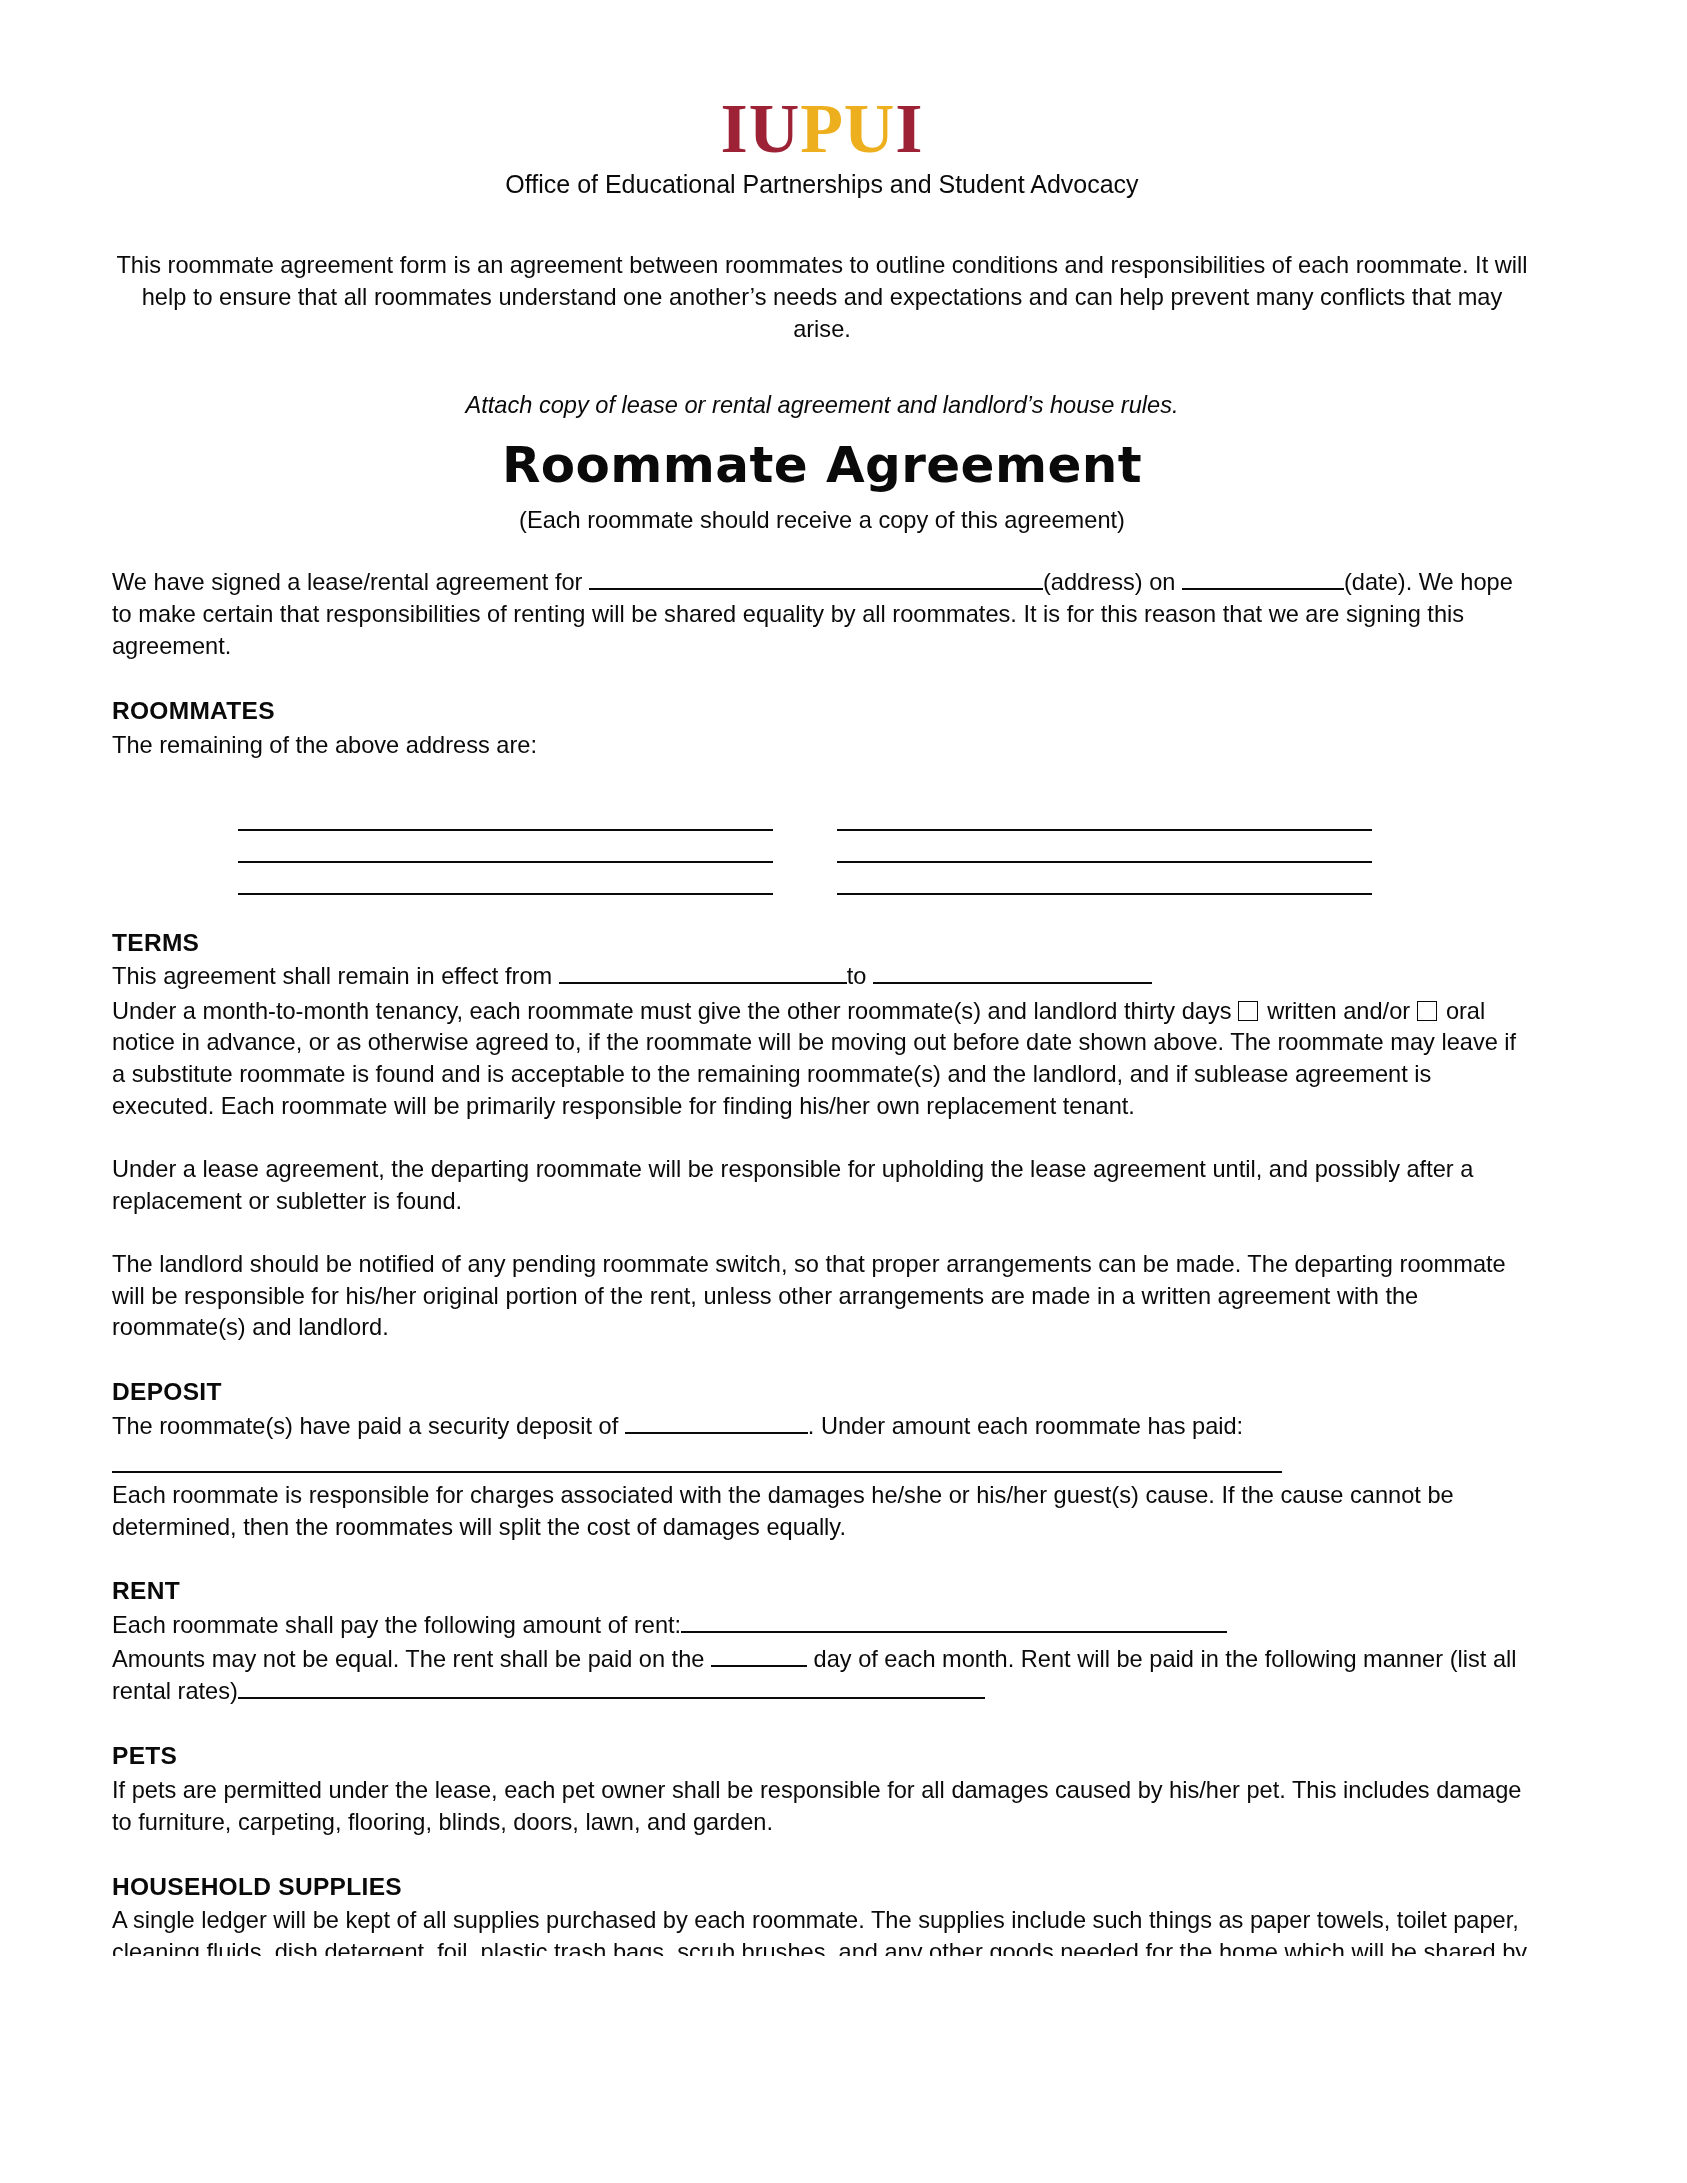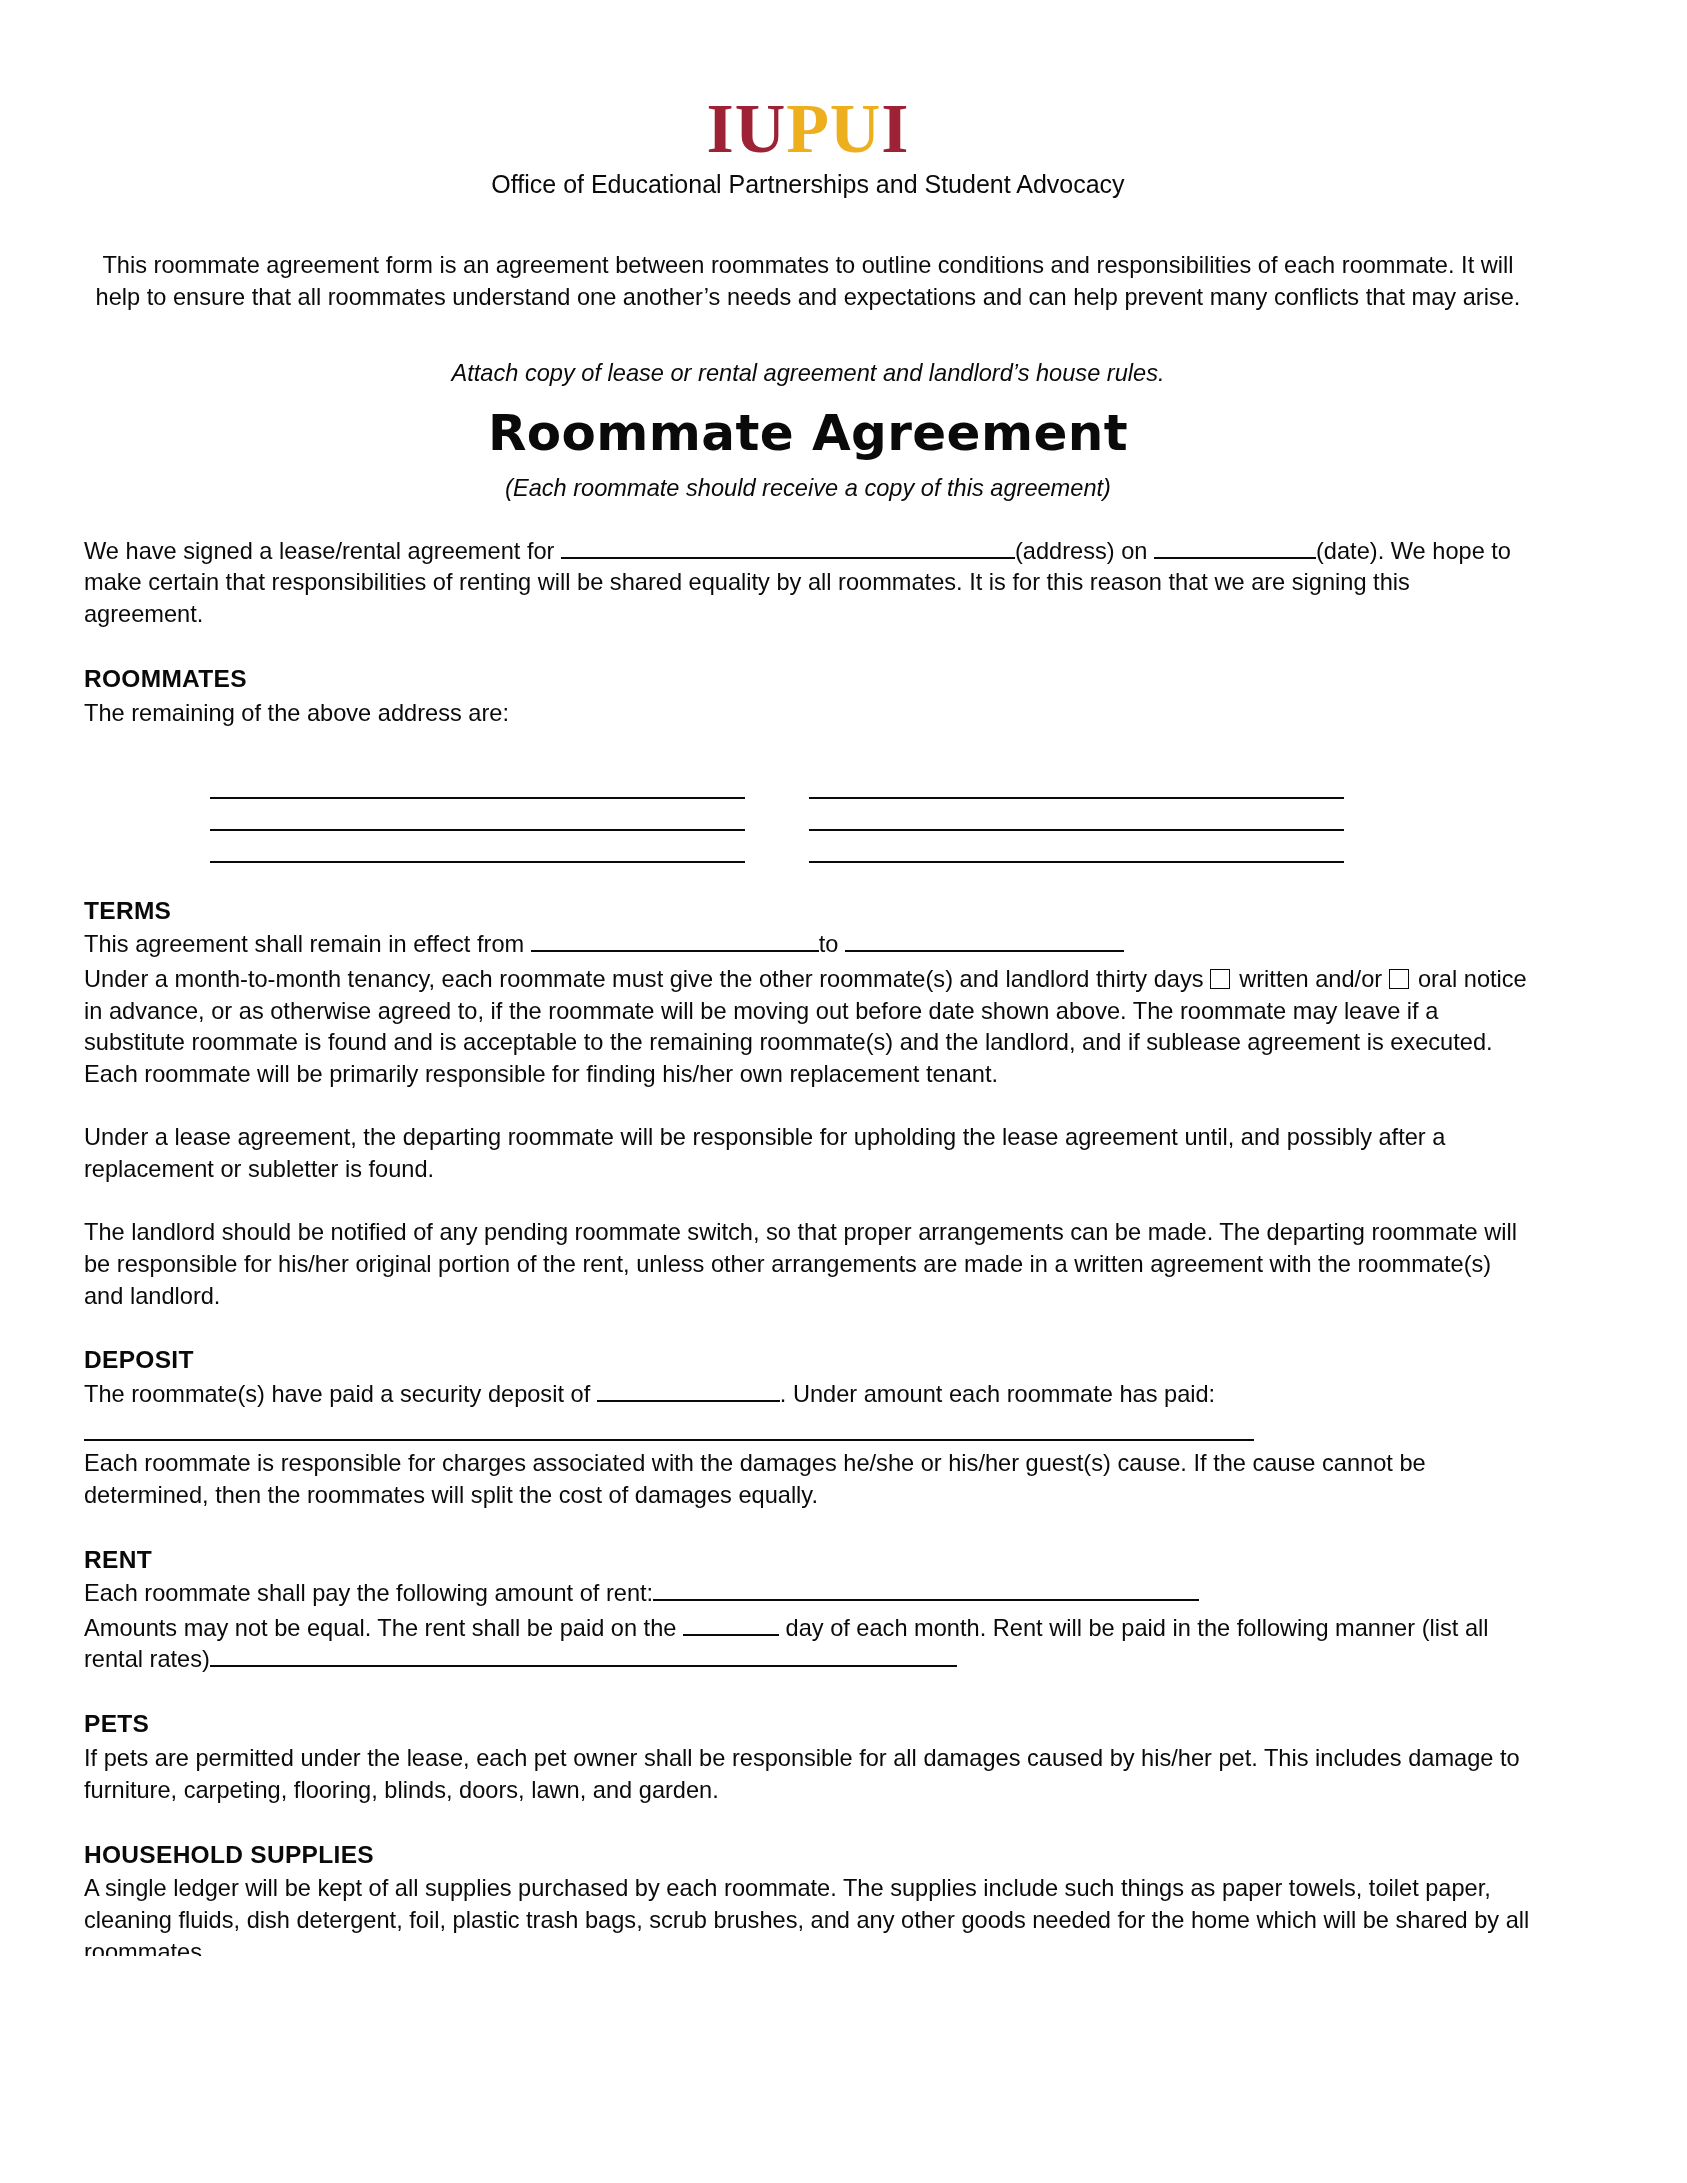--- a/index.html
+++ b/index.html
@@ -5,21 +5,21 @@
   * { box-sizing: border-box; }
   html, body { margin: 0; padding: 0; background: #ffffff; }
   .page {
     width: 1687px;
     height: 1956px;
     background: #ffffff;
     color: #0a0a0a;
     font-family: "Liberation Sans", sans-serif;
     font-size: 23.6px;
     line-height: 1.35;
-    padding: 94px 155px 0 84px;
+    padding: 94px 155px 0 112px;
     overflow: hidden;
   }
   p, h1, h2 { margin: 0; padding: 0; }
 
   .doc-header { text-align: center; }
   .logo {
     font-family: "Liberation Serif", serif;
     font-weight: bold;
     font-size: 70px;
     line-height: 1;
@@ -33,21 +33,21 @@
   .attach-note { text-align: center; font-style: italic; margin-top: 44px; }
   .doc-title {
     text-align: center;
     font-family: "DejaVu Sans", sans-serif;
     font-weight: bold;
     font-size: 50px;
     line-height: 1.15;
     margin-top: 15px;
     letter-spacing: 0.4px;
   }
-  .title-note { text-align: center; margin-top: 10.5px; font-style: italic; }
+  .title-note { text-align: center; margin-top: 10.5px; }
 
   .body-para { margin-top: 31px; }
   .tight { margin-top: 2.6px; }
 
   .section-heading {
     font-size: 24.5px;
     font-weight: bold;
     margin-top: 31px;
     letter-spacing: 0.3px;
   }

